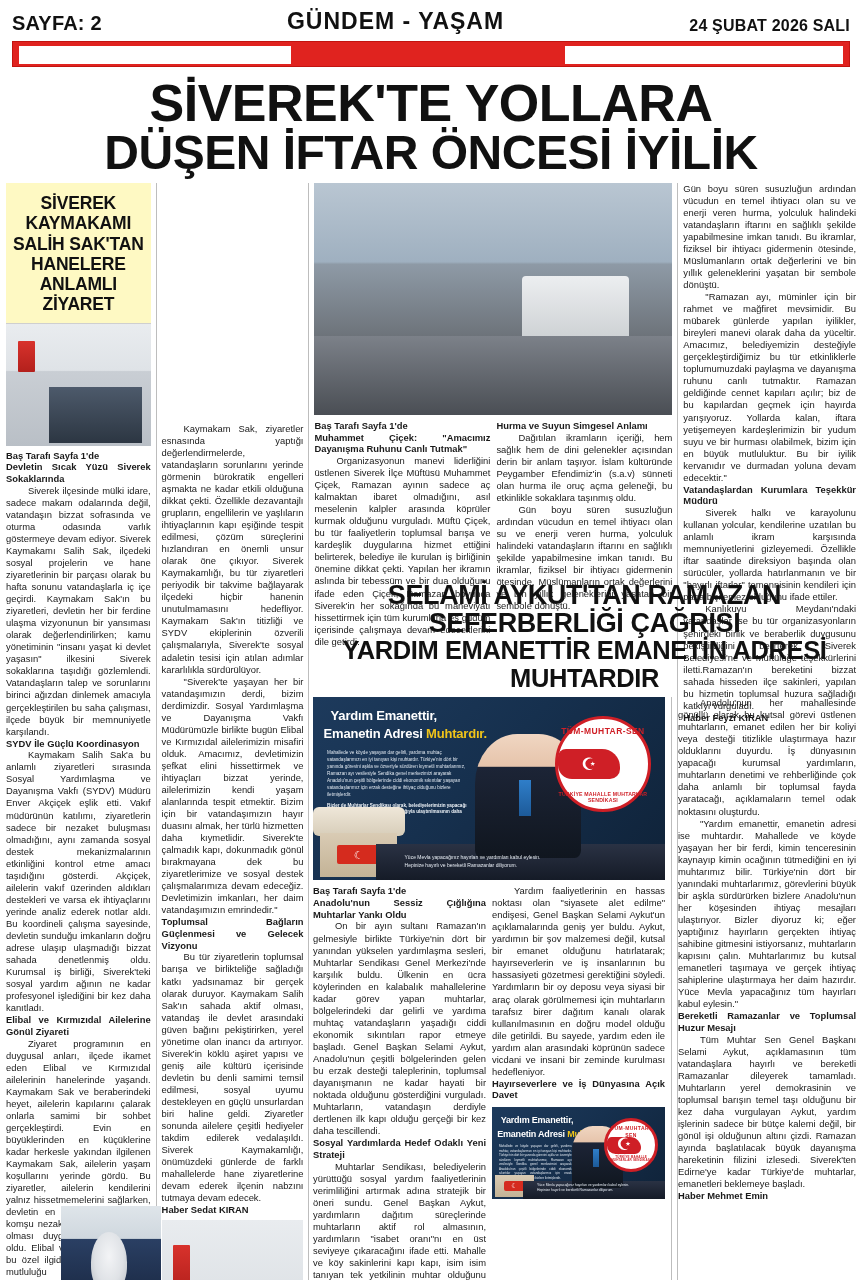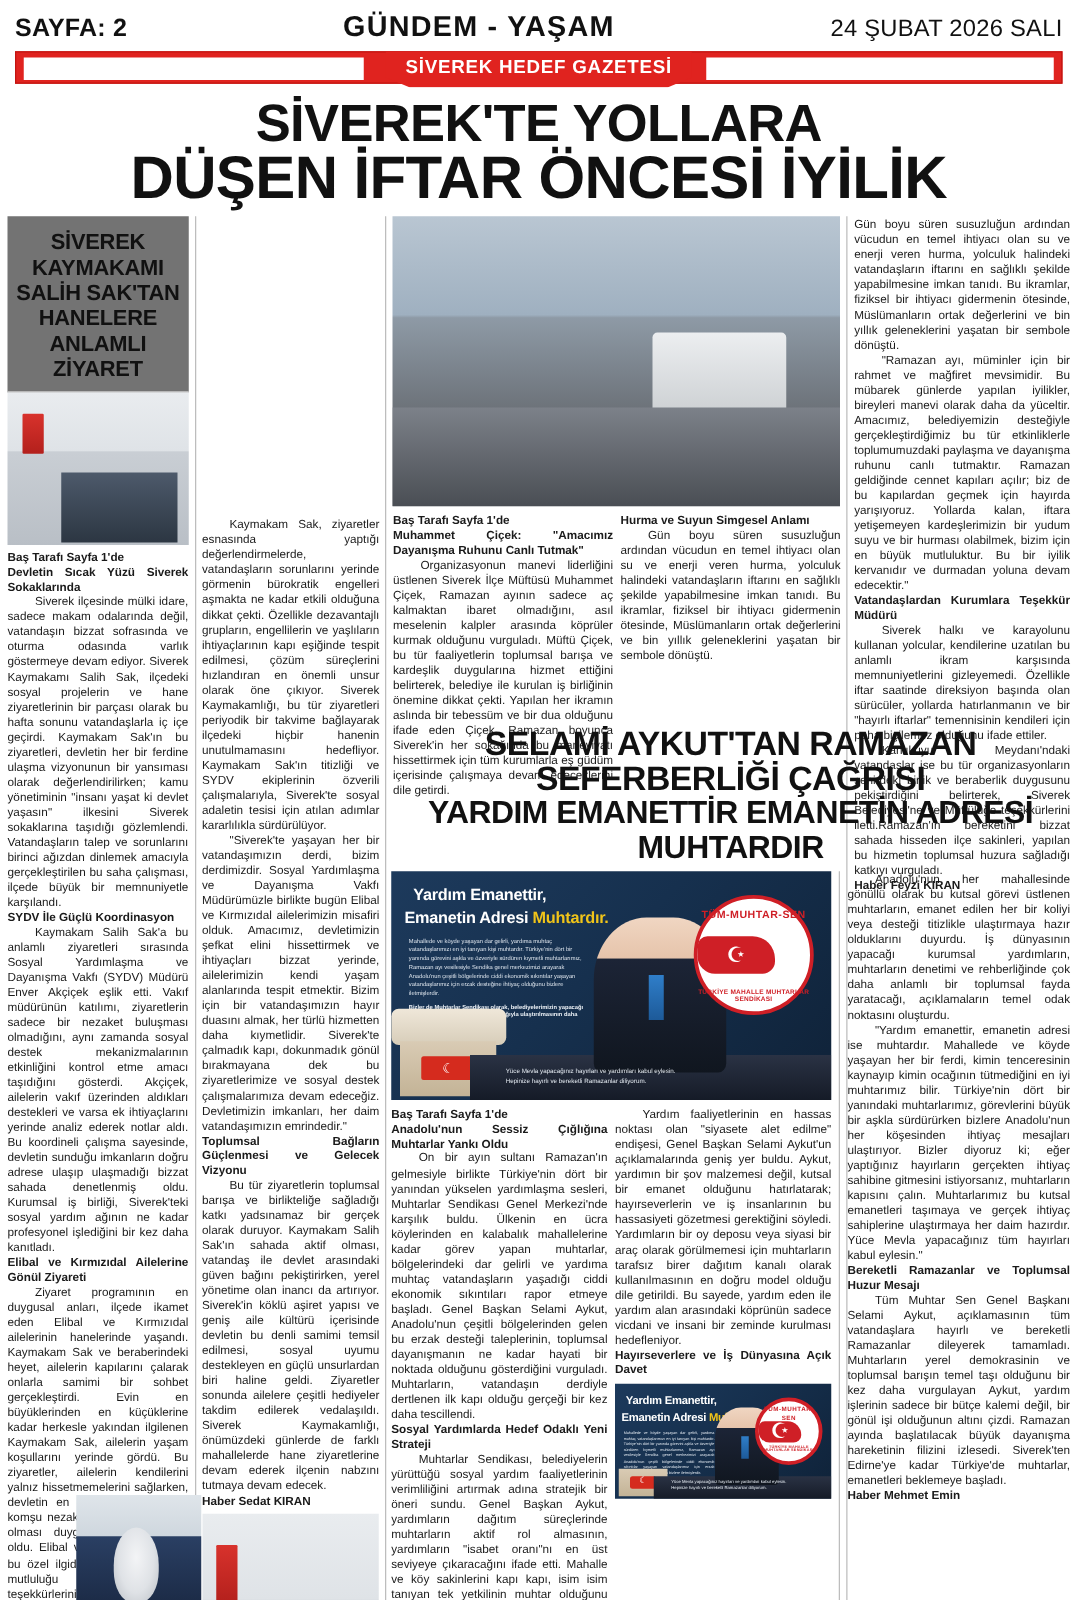--- a/index.html
+++ b/index.html
@@ -13,21 +13,21 @@
   }
   .page { position: relative; width: 862px; height: 1280px; padding: 0 6px; }
 
   
   .masthead {
     display:flex; align-items:flex-end; justify-content:space-between;
     padding: 8px 6px 4px 6px;
   }
   .mh-left { font-size: 20px; font-weight: 700; letter-spacing:.2px; }
   .mh-center { font-size: 23px; font-weight: 700; letter-spacing: 1px; }
-  .mh-right { font-size: 19px; font-weight: 400; letter-spacing:.2px; }
+  .mh-right { font-size: 16px; font-weight: 700; letter-spacing:.2px; }
 
   .redbar-wrap { position:relative; height: 34px; margin: 2px 0 0 0; }
   .redbar {
     position:absolute; left:6px; right:6px; top:0; height:26px;
     background:#e0231f; border:1px solid #c21410;
   }
   .redbar:before, .redbar:after{
     content:""; position:absolute; top:4px; height:18px; background:#fff;
   }
   .redbar:before { left:6px; width:272px; }
@@ -35,36 +35,36 @@
   .redbar-tab {
     position:absolute; left:50%; transform:translateX(-50%); top:0;
     background:#e0231f; color:#fff; font-size:15px; font-weight:700;
     letter-spacing:.6px; padding:4px 16px 8px 16px;
     clip-path: polygon(0 0, 100% 0, 100% 72%, 92% 100%, 8% 100%, 0 72%);
     z-index:3; white-space:nowrap;
   }
 
   
   .mainhead { text-align:center; padding: 4px 4px 2px 4px; }
-  .mainhead .l1 { font-size: 42px; font-weight:800; letter-spacing:-0.5px; line-height:.96; }
+  .mainhead .l1 { font-size: 52px; font-weight:800; letter-spacing:-0.5px; line-height:.96; }
   .mainhead .l2 { font-size: 48px; font-weight:800; letter-spacing:-0.5px; line-height:1.0; }
 
   
   .cols { display:flex; gap:5px; padding: 4px 0 0 0; }
   .col { position:relative; }
   .c1 { width: 155px; }
   .c2 { width: 152px; }
   .c34 { width: 358px; }
   .c5 { width: 185px; }
 
   .vline { width:1px; background:#bdbdbd; align-self:stretch; }
 
   
   .sub-head {
-    background:#737373; text-align:center; padding:10px 4px 8px 4px;
+    background:#fef9c3; text-align:center; padding:10px 4px 8px 4px;
     border-bottom:1px solid #cfcfcf;
   }
   .sub-head div { font-size:17.5px; font-weight:800; line-height:1.16; letter-spacing:-0.2px; }
 
   .photo { width:100%; background:#b9c3cc; display:block; position:relative; overflow:hidden; }
   .ph-room {
     background:
       linear-gradient(180deg,#e9ecef 0%, #dfe3e7 38%, #c9ced4 39%, #b9bfc6 100%);
   }
   .ph-room:after{
@@ -172,21 +172,20 @@
 <div class="page">
 
   <div class="masthead">
     <div class="mh-left">SAYFA: 2</div>
     <div class="mh-center">GÜNDEM - YAŞAM</div>
     <div class="mh-right">24 ŞUBAT 2026 SALI</div>
   </div>
 
   <div class="redbar-wrap">
     <div class="redbar"></div>
-    <div class="redbar-tab">SİVEREK HEDEF GAZETESİ</div>
   </div>
 
   <div class="mainhead">
     <div class="l1">SİVEREK'TE YOLLARA</div>
     <div class="l2">DÜŞEN İFTAR ÖNCESİ İYİLİK</div>
   </div>
 
   <div class="cols" style="align-items:flex-start;">
 
     <div class="col c1">
@@ -229,20 +228,21 @@
       <div class="photo ph-street" style="height:232px;"></div>
       <div style="display:flex;gap:6px;margin-top:5px;">
         <div class="body-txt" style="width:176px;">
           <p class="kicker">Baş Tarafı Sayfa 1'de</p>
           <p class="kicker">Muhammet Çiçek: "Amacımız Dayanışma Ruhunu Canlı Tutmak"</p>
           <p>Organizasyonun manevi liderliğini üstlenen Siverek İlçe Müftüsü Muhammet Çiçek, Ramazan ayının sadece aç kalmaktan ibaret olmadığını, asıl meselenin kalpler arasında köprüler kurmak olduğunu vurguladı. Müftü Çiçek, bu tür faaliyetlerin toplumsal barışa ve kardeşlik duygularına hizmet ettiğini belirterek, belediye ile kurulan iş birliğinin önemine dikkat çekti. Yapılan her ikramın aslında bir tebessüm ve bir dua olduğunu ifade eden Çiçek, Ramazan boyunca Siverek'in her sokağında bu maneviyatı hissettirmek için tüm kurumlarla eş güdüm içerisinde çalışmaya devam edeceklerini dile getirdi.</p>
         </div>
         <div class="body-txt" style="width:176px;">
           <p class="noind"></p>
           <p class="kicker">Hurma ve Suyun Simgesel Anlamı</p>
+          <p>Dağıtılan ikramların içeriği, hem sağlık hem de dini gelenekler açısından derin bir anlam taşıyor. İslam kültüründe Peygamber Efendimiz'in (s.a.v) sünneti olan hurma ile oruç açma geleneği, bu etkinlikle sokaklara taşınmış oldu.</p>
           <p>Gün boyu süren susuzluğun ardından vücudun en temel ihtiyacı olan su ve enerji veren hurma, yolculuk halindeki vatandaşların iftarını en sağlıklı şekilde yapabilmesine imkan tanıdı. Bu ikramlar, fiziksel bir ihtiyacı gidermenin ötesinde, Müslümanların ortak değerlerini ve bin yıllık geleneklerini yaşatan bir sembole dönüştü.</p>
         </div>
       </div>
     </div>
 
     <div class="vline"></div>
 
     <div class="col c5">
       <div class="body-txt">
         <p class="noind">Gün boyu süren susuzluğun ardından vücudun en temel ihtiyacı olan su ve enerji veren hurma, yolculuk halindeki vatandaşların iftarını en sağlıklı şekilde yapabilmesine imkan tanıdı. Bu ikramlar, fiziksel bir ihtiyacı gidermenin ötesinde, Müslümanların ortak değerlerini ve bin yıllık geleneklerini yaşatan bir sembole dönüştü.</p>

